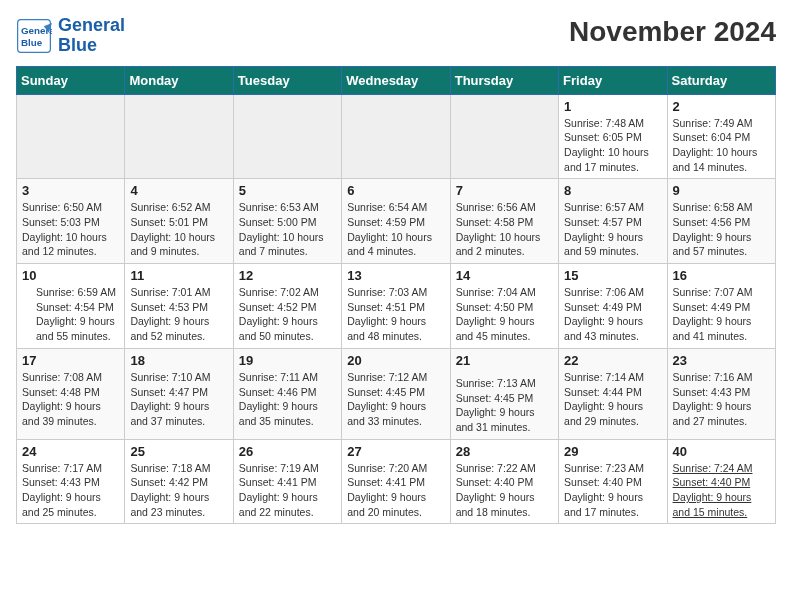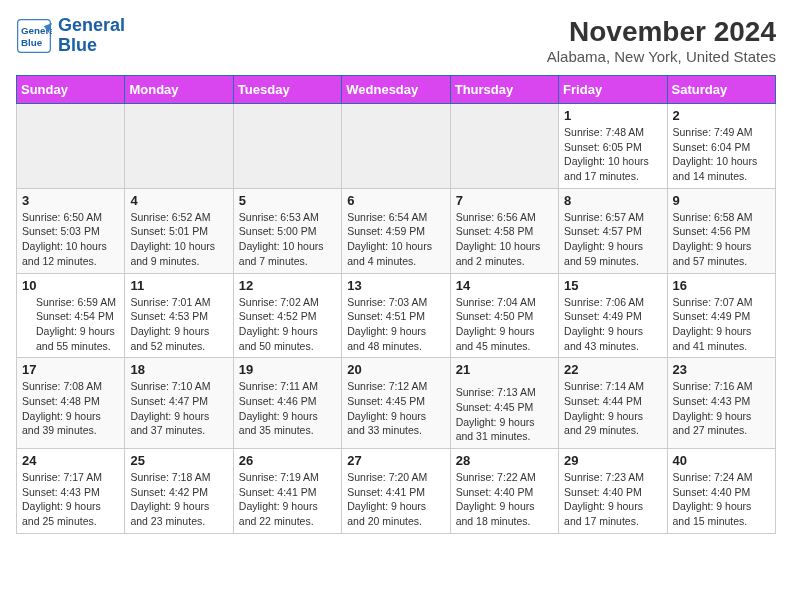--- a/index.html
+++ b/index.html
@@ -45,21 +45,21 @@
     .subtitle {
       font-size: 15px;
       color: #555;
     }
     .calendar {
       width: 100%;
       border-collapse: collapse;
       border: 1px solid #ccc;
     }
     .calendar th {
-      background: #d946ef;
+      background: #0f766e;
       color: #fff;
       font-size: 13px;
       font-weight: bold;
       padding: 6px 4px;
       text-align: left;
       border: 1px solid #2a6aad;
     }
     .calendar td {
       vertical-align: top;
       border: 1px solid #ccc;
@@ -105,21 +105,20 @@
     </svg>
     <div style="margin-left:2px;">
       <div class="logo-text">
         <span>General</span><br>
         <span>Blue</span>
       </div>
     </div>
   </div>
   <div class="title-block">
     <div class="month-title">November 2024</div>
-    <div class="subtitle">Alabama, New York, United States</div>
   </div>
 </div>
 
 <table class="calendar">
   <thead>
     <tr>
     <th>Sunday</th>
         <th>Monday</th>
         <th>Tuesday</th>
         <th>Wednesday</th>
@@ -312,19 +311,19 @@
 Daylight: 9 hours and 18 minutes.</div>
         </td>
         <td>
           <span class="day-num">29</span>
           <div class="day-info" style="white-space: pre-line;">Sunrise: 7:23 AM
 Sunset: 4:40 PM
 Daylight: 9 hours and 17 minutes.</div>
         </td>
         <td>
           <span class="day-num">40</span>
-          <div class="day-info" style="white-space: pre-line;">Sunrise: 7:24 AM
+          <div class="day-info" style="white-space: pre-line; text-decoration: underline;">Sunrise: 7:24 AM
 Sunset: 4:40 PM
 Daylight: 9 hours and 15 minutes.</div>
         </td>
       </tr>
     </tbody>
 </table>
 
 </body></html>

